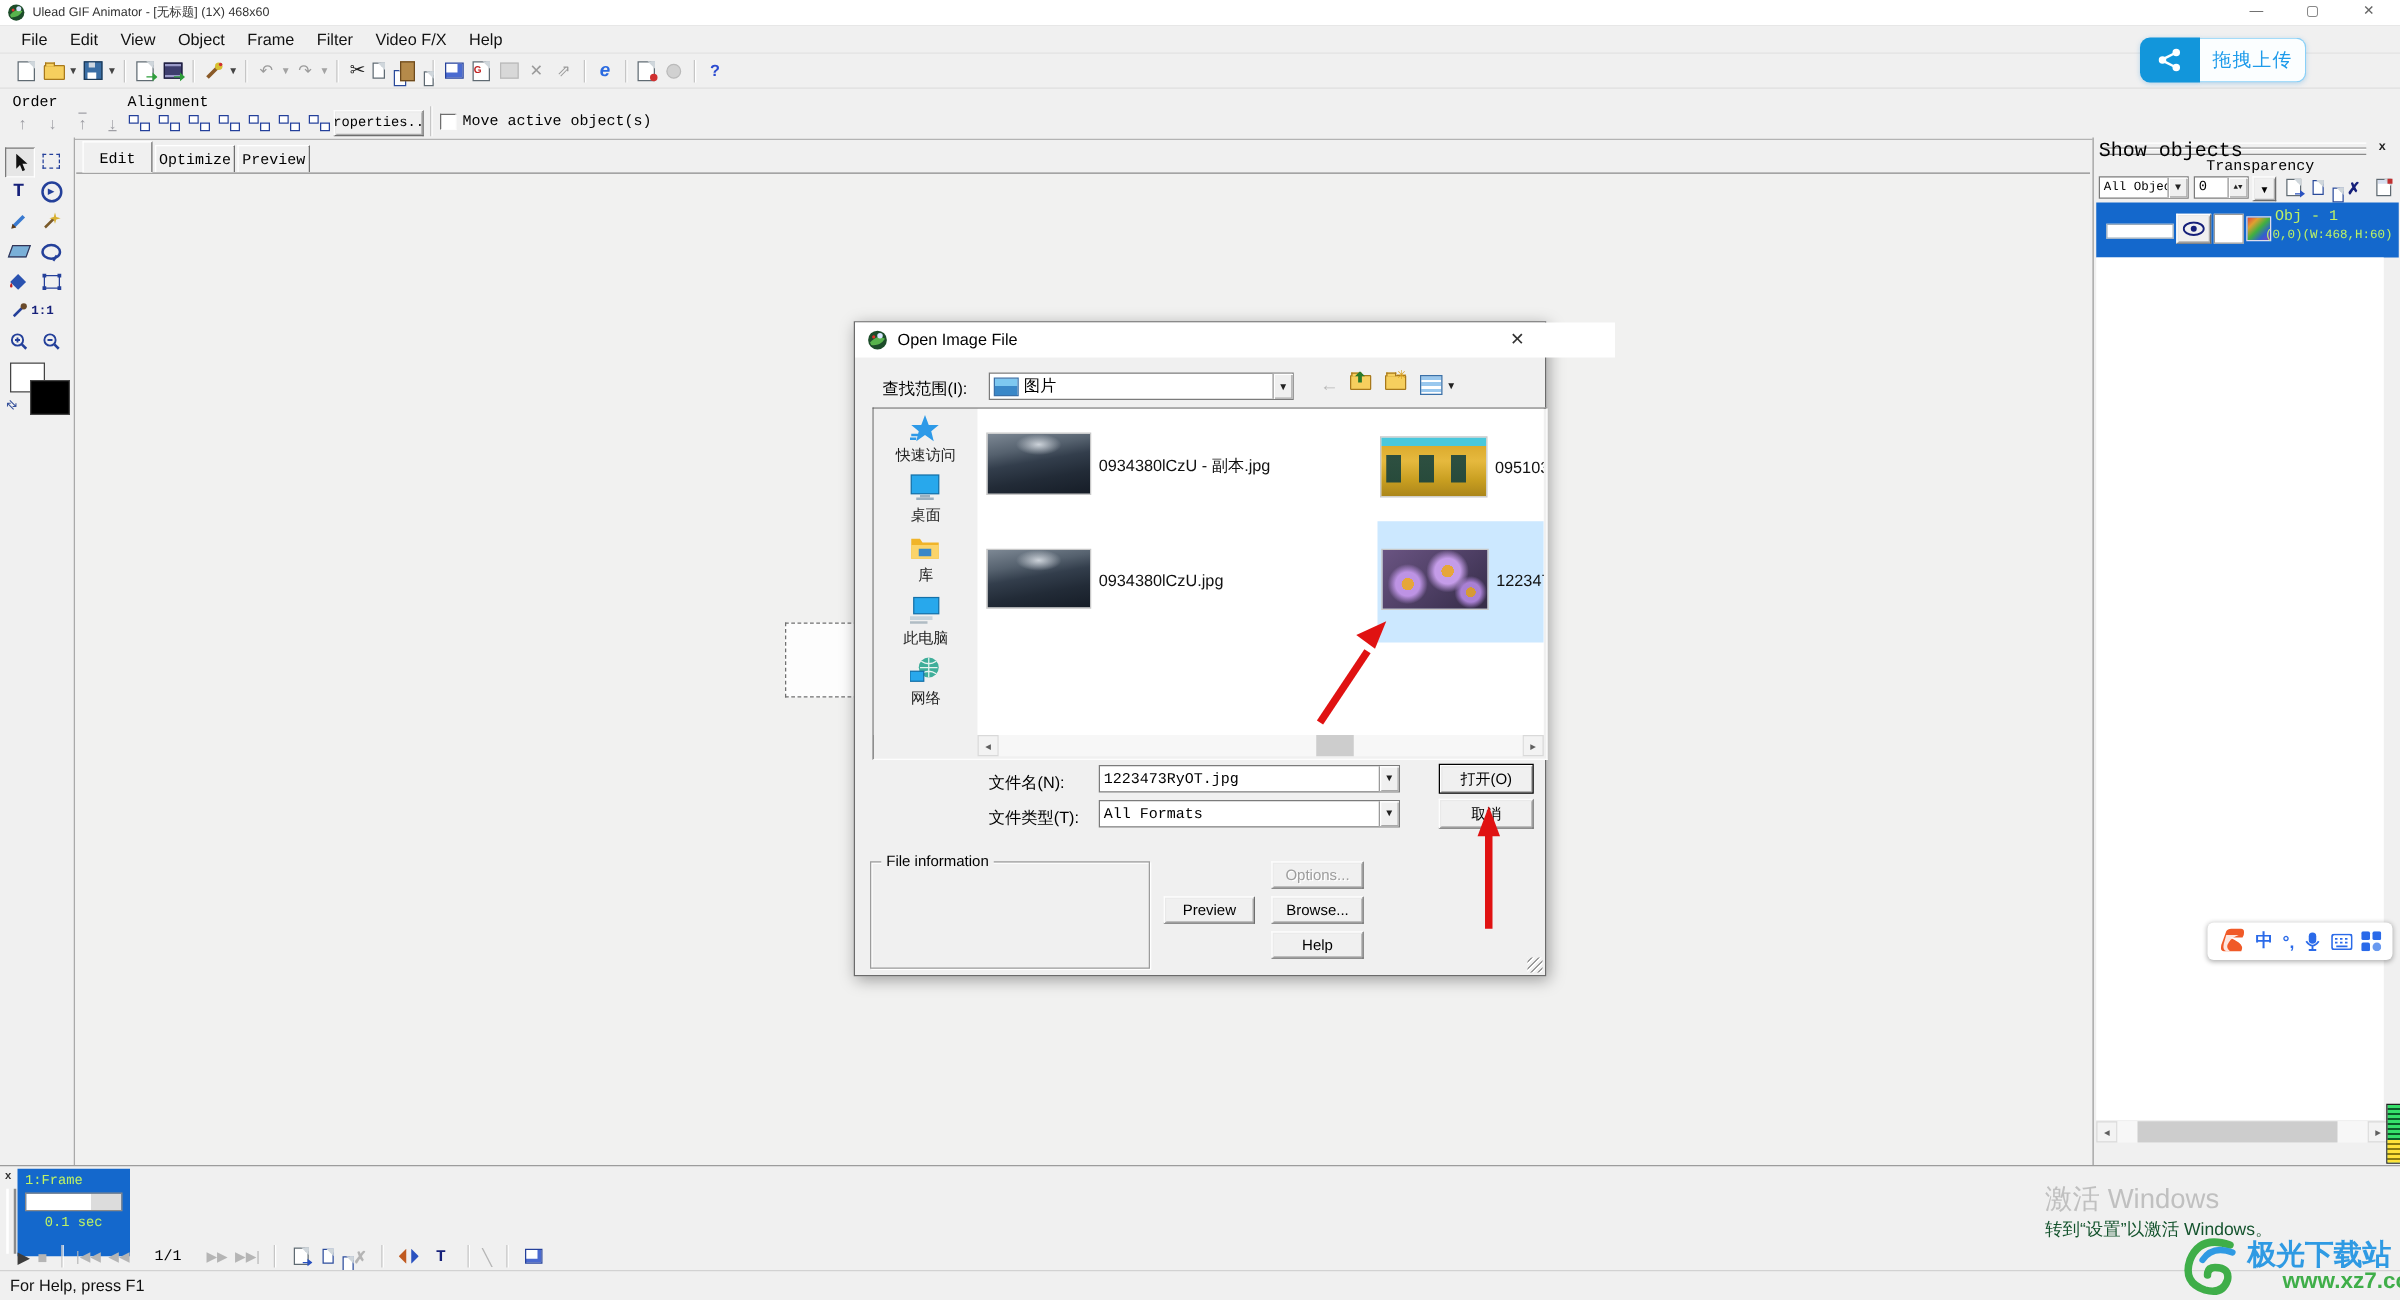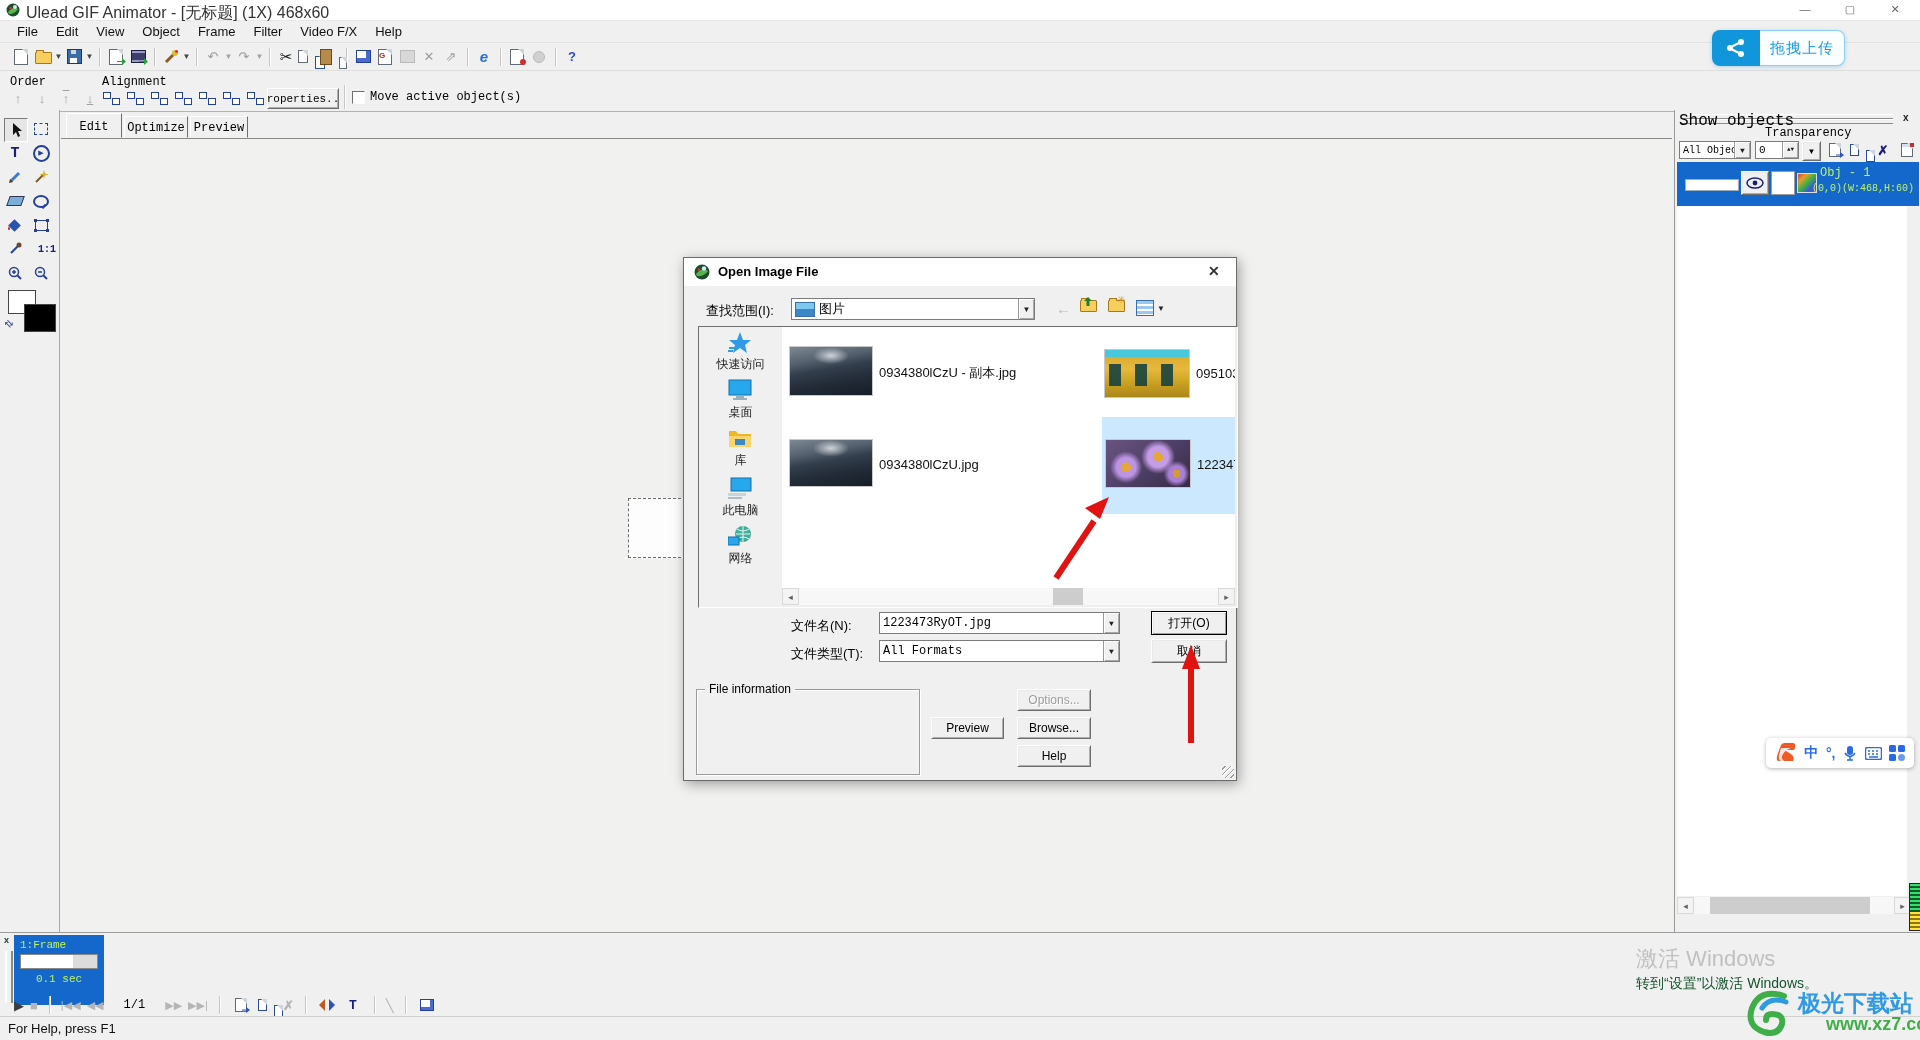--- a/index.html
+++ b/index.html
@@ -2,21 +2,21 @@
 <html><head>
 <meta charset="utf-8">
 <style>
   html,body{margin:0;padding:0;background:#555;}
   .stage{position:relative;width:1920px;height:1040px;background:#f0f0f0;overflow:hidden;
          font-family:"Liberation Sans",sans-serif;-webkit-font-smoothing:antialiased;}
   .abs{position:absolute;}
   .mono{font-family:"Liberation Mono","DejaVu Sans Mono",monospace;}
   
   .titlebar{left:0;top:0;width:1920px;height:20px;background:#fff;border-bottom:1px solid #e7e7e7;}
-  .title-text{left:26px;top:3px;font-size:16px;color:#333;white-space:nowrap;}
+  .title-text{left:26px;top:3px;font-size:10px;color:#333;white-space:nowrap;}
   .winbtn{top:2px;width:30px;height:16px;color:#666;font-size:11px;text-align:center;line-height:15px;}
   .menubar{left:0;top:21px;width:1920px;height:21px;background:#f0f0f0;display:flex;align-items:center;padding-left:8px;box-sizing:border-box;}
   .menu-item{font-size:13px;color:#111;padding:0 9px;white-space:nowrap;}
   
   .toolbar1{left:0;top:42px;width:1920px;height:28px;background:#f0f0f0;border-top:1px solid #e2e2e2;display:flex;align-items:center;padding-left:10px;box-sizing:border-box;}
   .tbi{width:20px;height:20px;margin:0 1px;display:flex;align-items:center;justify-content:center;position:relative;flex:none;}
   .dd{width:9px;height:20px;color:#444;font-size:8px;display:flex;align-items:center;justify-content:center;flex:none;}
   .sep{width:1px;height:18px;background:#c6c6c6;margin:0 5px;flex:none;box-shadow:1px 0 0 #fff;}
   .gray{filter:grayscale(1) opacity(.45);}
   .toolbar2{left:0;top:70px;width:1920px;height:40px;background:#f0f0f0;border-top:1px solid #dedede;border-bottom:1px solid #b3b3b3;}
@@ -57,21 +57,21 @@
   .sb-track{background:#f7f7f7;}
   .sb-thumb{background:#cdcdcd;}
   
   .framepanel{left:0;top:932px;width:1920px;height:84px;background:#f0f0f0;border-top:1px solid #9c9c9c;box-sizing:border-box;}
   .transport{display:flex;align-items:center;gap:6px;}
   .tico{font-size:11px;color:#3c3c3c;}
   .tico.dis{color:#b5b5b5;}
   .statusbar{left:0;top:1016px;width:1920px;height:24px;background:#f0f0f0;border-top:1px solid #d2d2d2;box-sizing:border-box;}
   
   .dialog{left:683px;top:257px;width:554px;height:524px;background:#f0f0f0;border:1px solid #6b6b6b;box-shadow:2px 3px 12px rgba(0,0,0,.35);z-index:50;box-sizing:border-box;}
-  .dlg-title{left:0;top:0;width:552px;height:28px;background:#fff;font-weight:bold;}
+  .dlg-title{left:0;top:0;width:608px;height:28px;background:#fff;}
   .places{background:#f0f0f0;}
   .place-label{font-size:12px;color:#222;text-align:center;width:83px;}
   .file-label{font-size:13px;color:#111;white-space:nowrap;}
   .thumb{border:1px solid #c8c8c8;box-sizing:border-box;}
   .thumb-river{background:radial-gradient(ellipse 26px 12px at 50% 18%,#cdd3da 0%,rgba(205,211,218,0) 70%),linear-gradient(170deg,#7d8894 0%,#55616e 28%,#333e4c 46%,#222b37 70%,#161d27 100%);}
   .thumb-yellow{background:linear-gradient(180deg,#49c8dc 0%,#49c8dc 14%,#dcab2e 14%,#e6b93e 40%,#c99f21 72%,#ab861a 100%);position:relative;overflow:hidden;}
   .thumb-yellow::after{content:"";position:absolute;left:4px;right:4px;top:30%;height:46%;background:repeating-linear-gradient(90deg,rgba(12,60,64,.85) 0 12px,rgba(230,185,62,0) 12px 26px);}
   .thumb-flowers{background:radial-gradient(circle 5px at 24% 58%,#e6a63a 98%,transparent),radial-gradient(circle 5px at 62% 36%,#e6a63a 98%,transparent),radial-gradient(circle 4px at 84% 72%,#d69a34 98%,transparent),radial-gradient(circle 16px at 24% 58%,#bd93e4 60%,transparent),radial-gradient(circle 17px at 62% 36%,#c49ce8 60%,transparent),radial-gradient(circle 13px at 84% 72%,#a980d4 60%,transparent),linear-gradient(140deg,#6a5482 0%,#4a3c60 60%,#352b46 100%);}
   .groupbox{border:1px solid #9c9c9c;box-shadow:inset 1px 1px 0 #fff,1px 1px 0 #fff;}
   .btn{display:flex;align-items:center;justify-content:center;font-size:12px;color:#000;box-sizing:border-box;}
@@ -285,21 +285,21 @@
           <div class="abs" style="left:-2px;bottom:-2px;width:3px;height:3px;background:#24409a;"></div>
           <div class="abs" style="right:-2px;bottom:-2px;width:3px;height:3px;background:#24409a;"></div>
         </div>
       </div>
     <div class="tool" style="left:4px;top:128px;">
         <svg width="16" height="16">
           <line x1="4" y1="12" x2="11" y2="5" stroke="#24409a" stroke-width="2"></line>
           <circle cx="12" cy="4" r="2.5" fill="#6a4a2a"></circle>
         </svg>
       </div>
-    <div class="tool" style="left:36px;top:128px;">
+    <div class="tool" style="left:23px;top:128px;">
         <span class="mono" style="font-size:10px;font-weight:bold;color:#16207a;">1:1</span>
       </div>
     <div class="tool" style="left:4px;top:152px;">
         <svg width="16" height="16">
           <circle cx="7" cy="7" r="4.5" fill="none" stroke="#24409a" stroke-width="1.5"></circle>
           <line x1="10.5" y1="10.5" x2="14" y2="14" stroke="#24409a" stroke-width="2"></line>
           <line x1="5" y1="7" x2="9" y2="7" stroke="#24409a" stroke-width="1.5"></line>
           <line x1="7" y1="5" x2="7" y2="9" stroke="#24409a" stroke-width="1.5"></line>
         </svg>
       </div>

